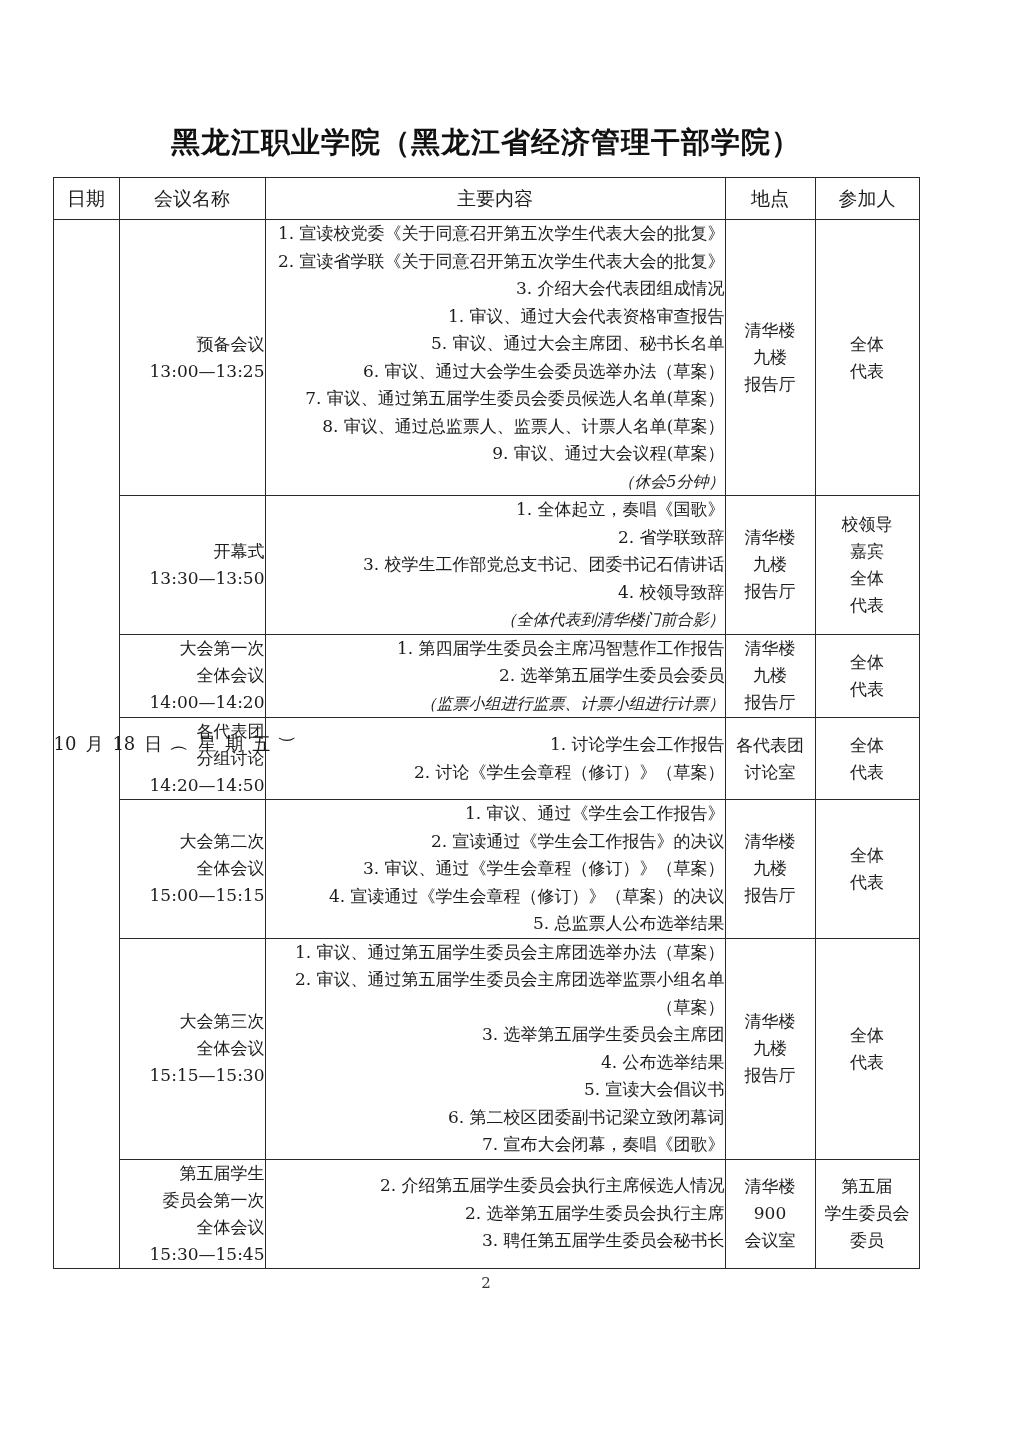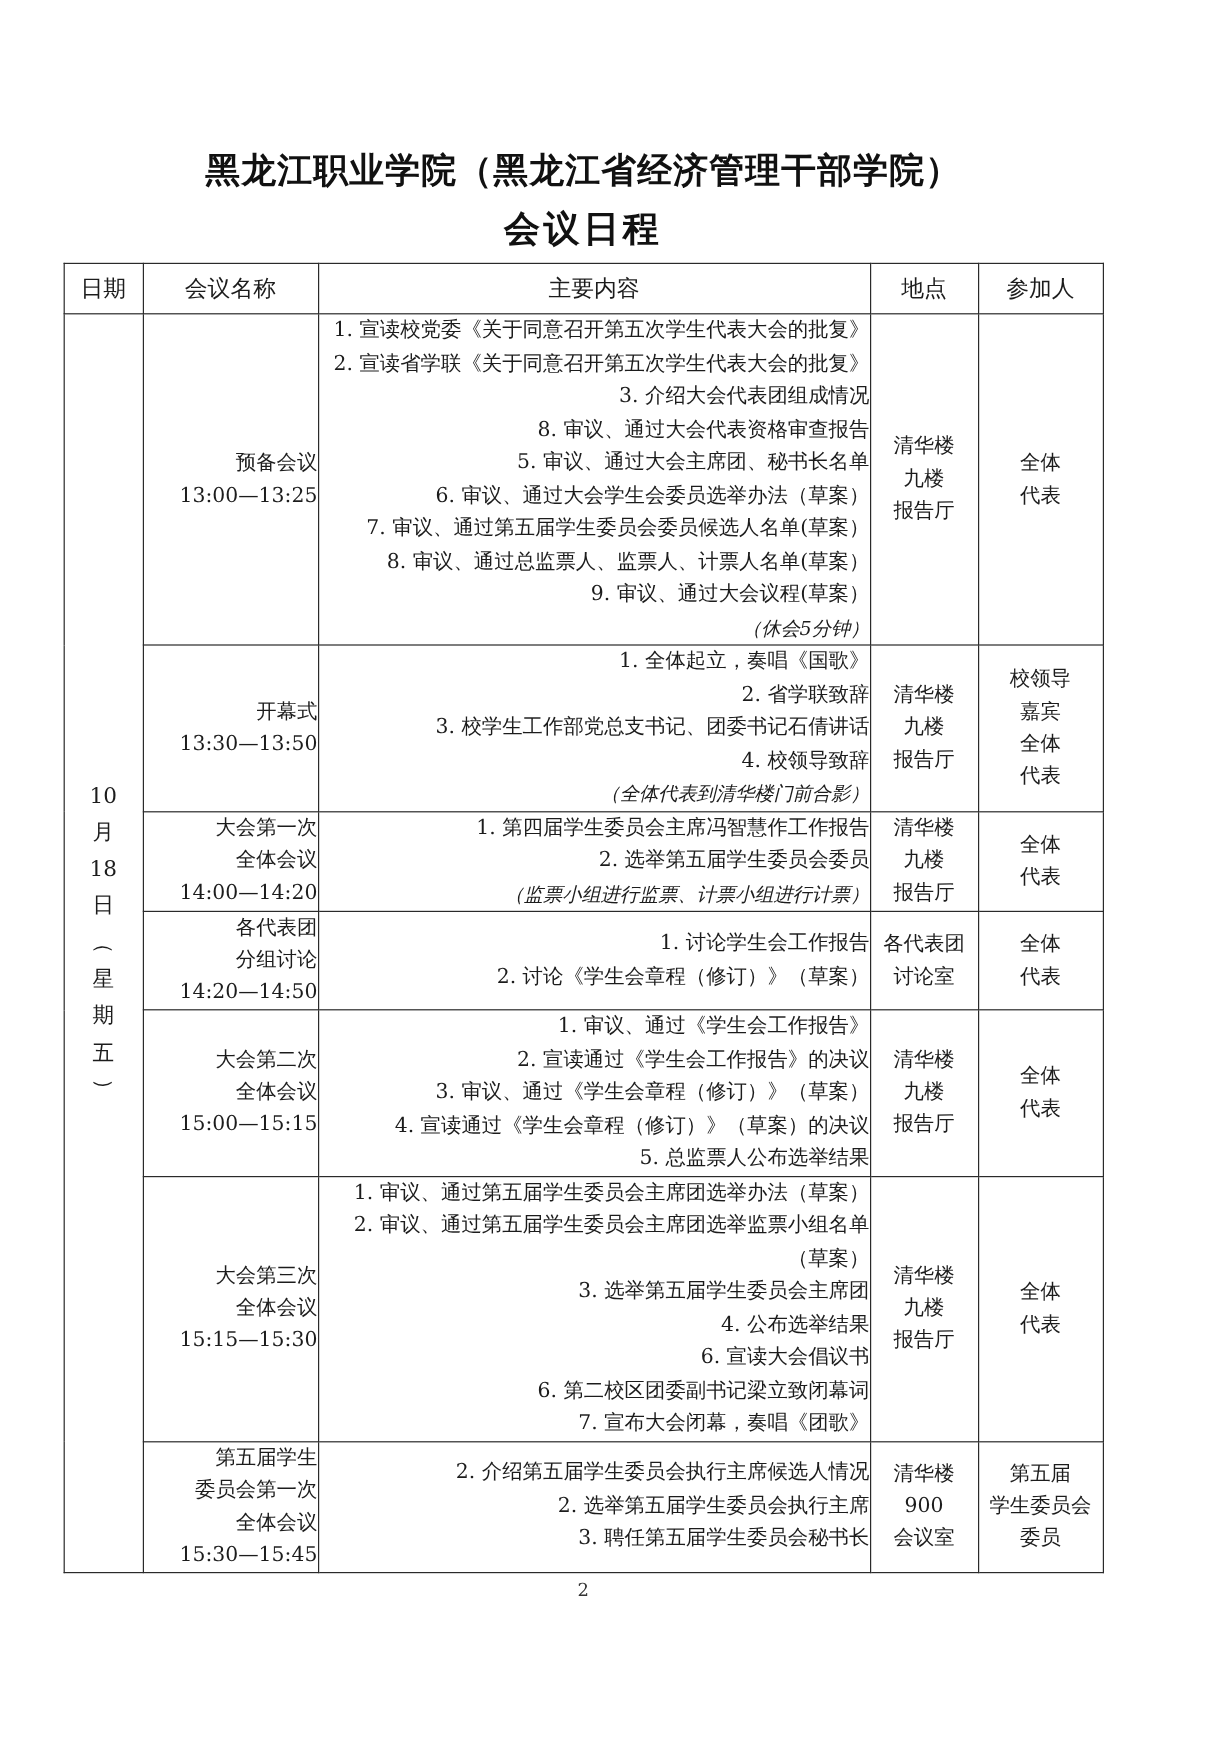--- a/index.html
+++ b/index.html
@@ -44,21 +44,21 @@
     color: #1c1c1c;
   }
   col.c-date { width: 66px; }
   col.c-name { width: 146px; }
   col.c-content { width: 460px; }
   col.c-loc { width: 90px; }
   col.c-part { width: 104px; }
 
   .date-cell { text-align: center; }
   .date-stack {
-    display: flex; flex-direction: column; align-items: center;
+    display: flex; flex-direction: row; align-items: center;
     gap: 9px;
     font-size: 18px;
     line-height: 1.2;
   }
   .date-stack span.rot {
     display: inline-block;
     transform: rotate(90deg);
   }
 
   .name-cell {
@@ -93,21 +93,20 @@
     margin-top: 5px;
   }
 </style>
 </head>
 <body>
 
 <div class="page">
 
   <div class="titles">
     <div class="title-line1">黑龙江职业学院（黑龙江省经济管理干部学院）</div>
-    <div class="title-line3">会议日程</div>
   </div>
 
   <table class="schedule">
     <colgroup>
       <col class="c-date">
         <col class="c-name">
         <col class="c-content">
         <col class="c-loc">
         <col class="c-part">
     </colgroup>
@@ -136,21 +135,21 @@
             </div>
           </td>
           <td class="name-cell">
             <div>预备会议</div>
             <div>13:00—13:25</div>
           </td>
     <td class="content-cell">
             <div class="content-item">1. 宣读校党委《关于同意召开第五次学生代表大会的批复》</div>
             <div class="content-item">2. 宣读省学联《关于同意召开第五次学生代表大会的批复》</div>
             <div class="content-item">3. 介绍大会代表团组成情况</div>
-            <div class="content-item">8. 审议、通过大会代表资格审查报告</div>
+            <div class="content-item">1. 审议、通过大会代表资格审查报告</div>
             <div class="content-item">5. 审议、通过大会主席团、秘书长名单</div>
             <div class="content-item">6. 审议、通过大会学生会委员选举办法（草案）</div>
             <div class="content-item">7. 审议、通过第五届学生委员会委员候选人名单(草案）</div>
             <div class="content-item">8. 审议、通过总监票人、监票人、计票人名单(草案）</div>
             <div class="content-item">9. 审议、通过大会议程(草案）</div>
             <div class="content-note">（休会5分钟）</div>
           </td>
     <td class="loc-cell">
             <div>清华楼</div>
             <div>九楼</div>
@@ -252,21 +251,21 @@
     <td class="name-cell">
             <div>大会第三次</div>
             <div>全体会议</div>
             <div>15:15—15:30</div>
           </td>
     <td class="content-cell">
             <div class="content-item">1. 审议、通过第五届学生委员会主席团选举办法（草案）</div>
             <div class="content-item">2. 审议、通过第五届学生委员会主席团选举监票小组名单（草案）</div>
             <div class="content-item">3. 选举第五届学生委员会主席团</div>
             <div class="content-item">4. 公布选举结果</div>
-            <div class="content-item">6. 宣读大会倡议书</div>
+            <div class="content-item">5. 宣读大会倡议书</div>
             <div class="content-item">6. 第二校区团委副书记梁立致闭幕词</div>
             <div class="content-item">7. 宣布大会闭幕，奏唱《团歌》</div>
           </td>
     <td class="loc-cell">
             <div>清华楼</div>
             <div>九楼</div>
             <div>报告厅</div>
           </td>
     <td class="part-cell">
             <div>全体</div>

